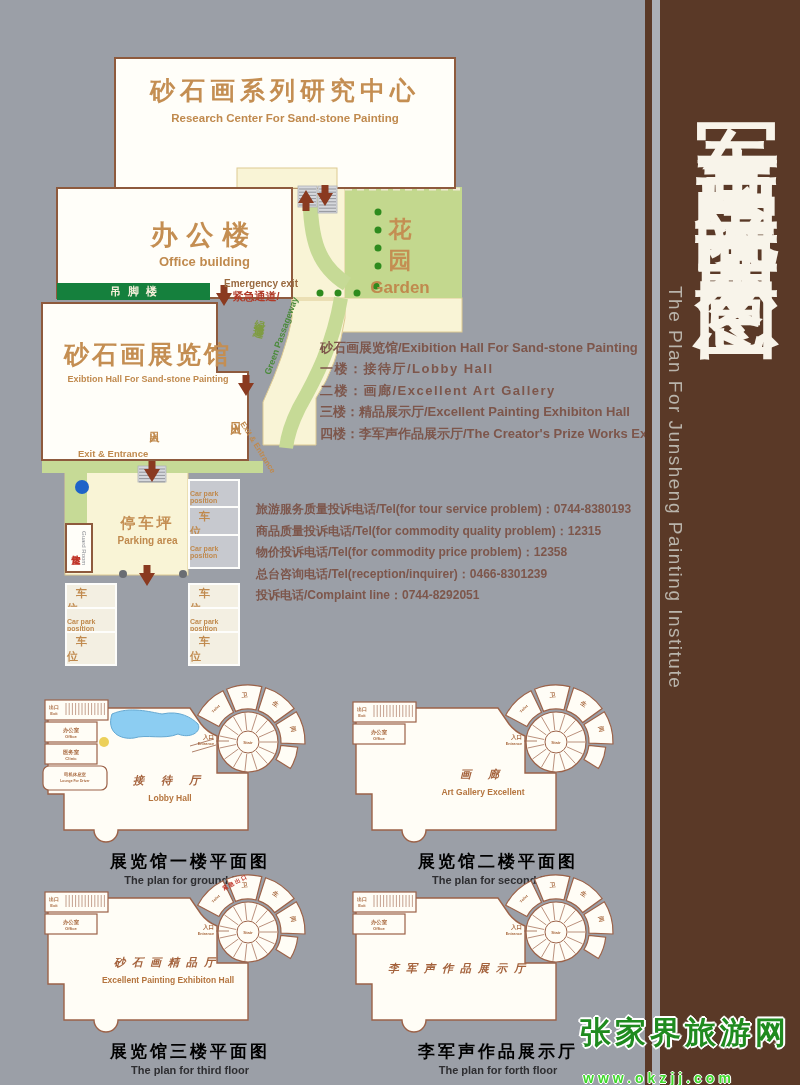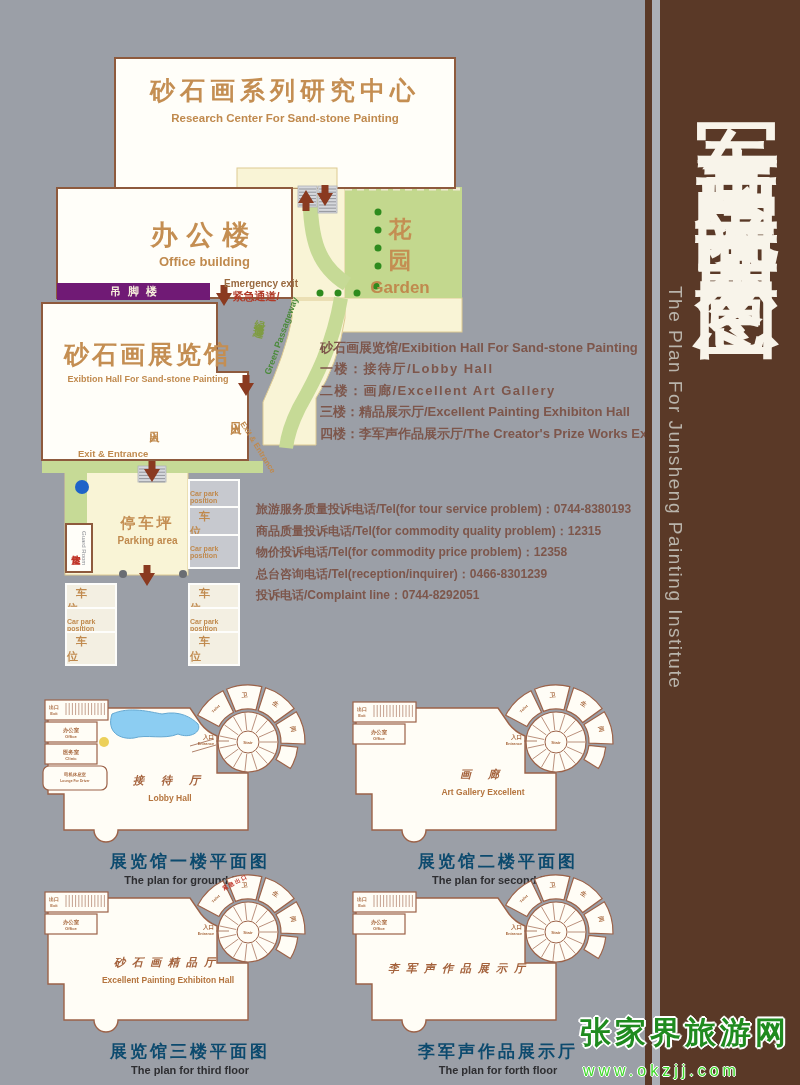--- a/index.html
+++ b/index.html
@@ -19,37 +19,37 @@
   .infoblock div:nth-child(2),.infoblock div:nth-child(3){letter-spacing:1.5px;}
   .phoneblock{position:absolute;color:#7d564b;font-weight:bold;font-size:12px;line-height:21.6px;text-align:left;white-space:nowrap;}
   
   .pbox{position:absolute;width:52px;height:35px;border:2px solid #fdfdfb;display:flex;align-items:center;justify-content:center;box-sizing:border-box;}
   .pbox.gray{background:#c7c9cf;}
   .pbox.cream{background:#f3efe2;}
   .pbox .cn{color:#c08a4e;font-weight:bold;font-size:11px;letter-spacing:9px;text-indent:9px;}
   .pbox .en{color:#c08a4e;font-weight:bold;font-size:7px;}
   
   .floorplan{position:absolute;width:300px;}
-  .fp-cap-cn{text-align:center;color:#0c4a6e;font-weight:bold;font-size:17px;letter-spacing:3px;margin-top:2px;}
+  .fp-cap-cn{text-align:center;color:#000000;font-weight:bold;font-size:17px;letter-spacing:3px;margin-top:2px;}
   .fp-cap-en{text-align:center;color:#2e2e31;font-weight:bold;font-size:11px;margin-top:1px;}
   
   .pre-bar{position:absolute;left:645px;top:0;width:7px;height:1085px;background:#5a3927;}
   .pre-stripe{position:absolute;left:652px;top:0;width:8px;height:1085px;background:#abafb6;}
   .sidebar{position:absolute;left:660px;top:0;width:140px;height:1085px;background:#5a3927;}
   .sidebar-cn{position:absolute;left:36px;top:56px;writing-mode:vertical-rl;text-orientation:upright;
       font-size:84px;font-weight:bold;color:#f8f4ea;letter-spacing:20px;line-height:1;}
   .sidebar-en{position:absolute;left:4px;top:286px;writing-mode:vertical-rl;
       font-size:19px;color:#b9b4ab;letter-spacing:1.5px;}
   
   .wm{position:absolute;left:580px;top:1012px;z-index:60;white-space:nowrap;}
   .wm-cn{font-size:31px;font-weight:bold;color:#1f8b1f;letter-spacing:4px;
      text-shadow:-2px 0 0 #fff,2px 0 0 #fff,0 -2px 0 #fff,0 2px 0 #fff,-1px -1px 0 #fff,1px 1px 0 #fff,1px -1px 0 #fff,-1px 1px 0 #fff;}
-  .wm-url{font-size:16px;font-weight:normal;color:#3fd82a;letter-spacing:4px;margin-top:8px;margin-left:3px;
+  .wm-url{font-size:14px;font-weight:bold;color:#3fd82a;letter-spacing:4px;margin-top:16px;margin-left:3px;
      text-shadow:-1px 0 0 #fff,1px 0 0 #fff,0 -1px 0 #fff,0 1px 0 #fff;}
-  .diaojiao{position:absolute;left:57px;top:283px;width:153px;height:17px;background:#701a75;
+  .diaojiao{position:absolute;left:57px;top:283px;width:153px;height:17px;background:#15803d;
      display:flex;align-items:center;justify-content:center;}
   .diaojiao span{color:#f7f0dc;font-size:11px;font-weight:bold;letter-spacing:7px;text-indent:7px;}
   .guard{position:absolute;left:65px;top:523px;width:28px;height:50px;background:#fffef9;border:2px solid #8e5a3d;
      box-sizing:border-box;display:flex;align-items:center;justify-content:center;gap:1px;}
   .guard .g-cn{writing-mode:vertical-rl;text-orientation:upright;color:#c03428;font-weight:bold;font-size:9px;line-height:1;}
   .guard .g-en{writing-mode:vertical-rl;color:#8a8d94;font-size:6px;}
 </style>
 </head>
 <body>
 

